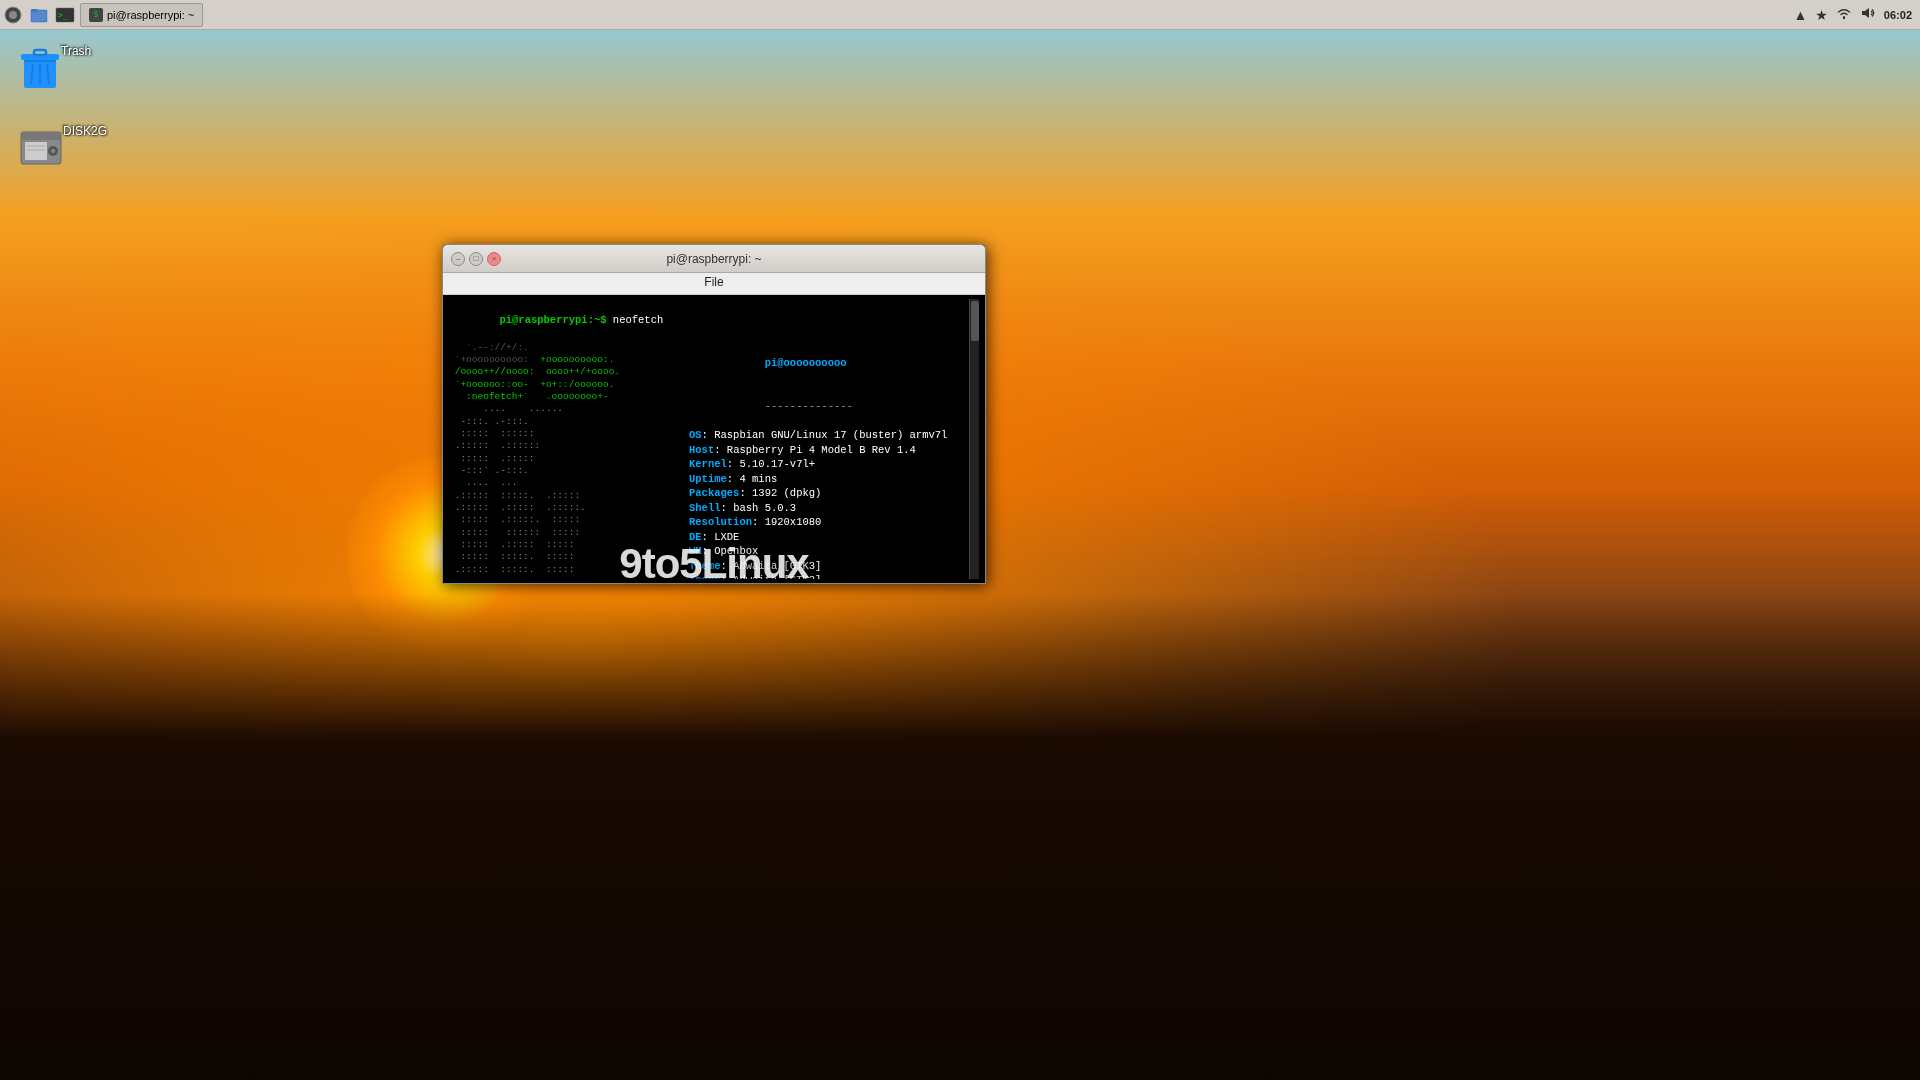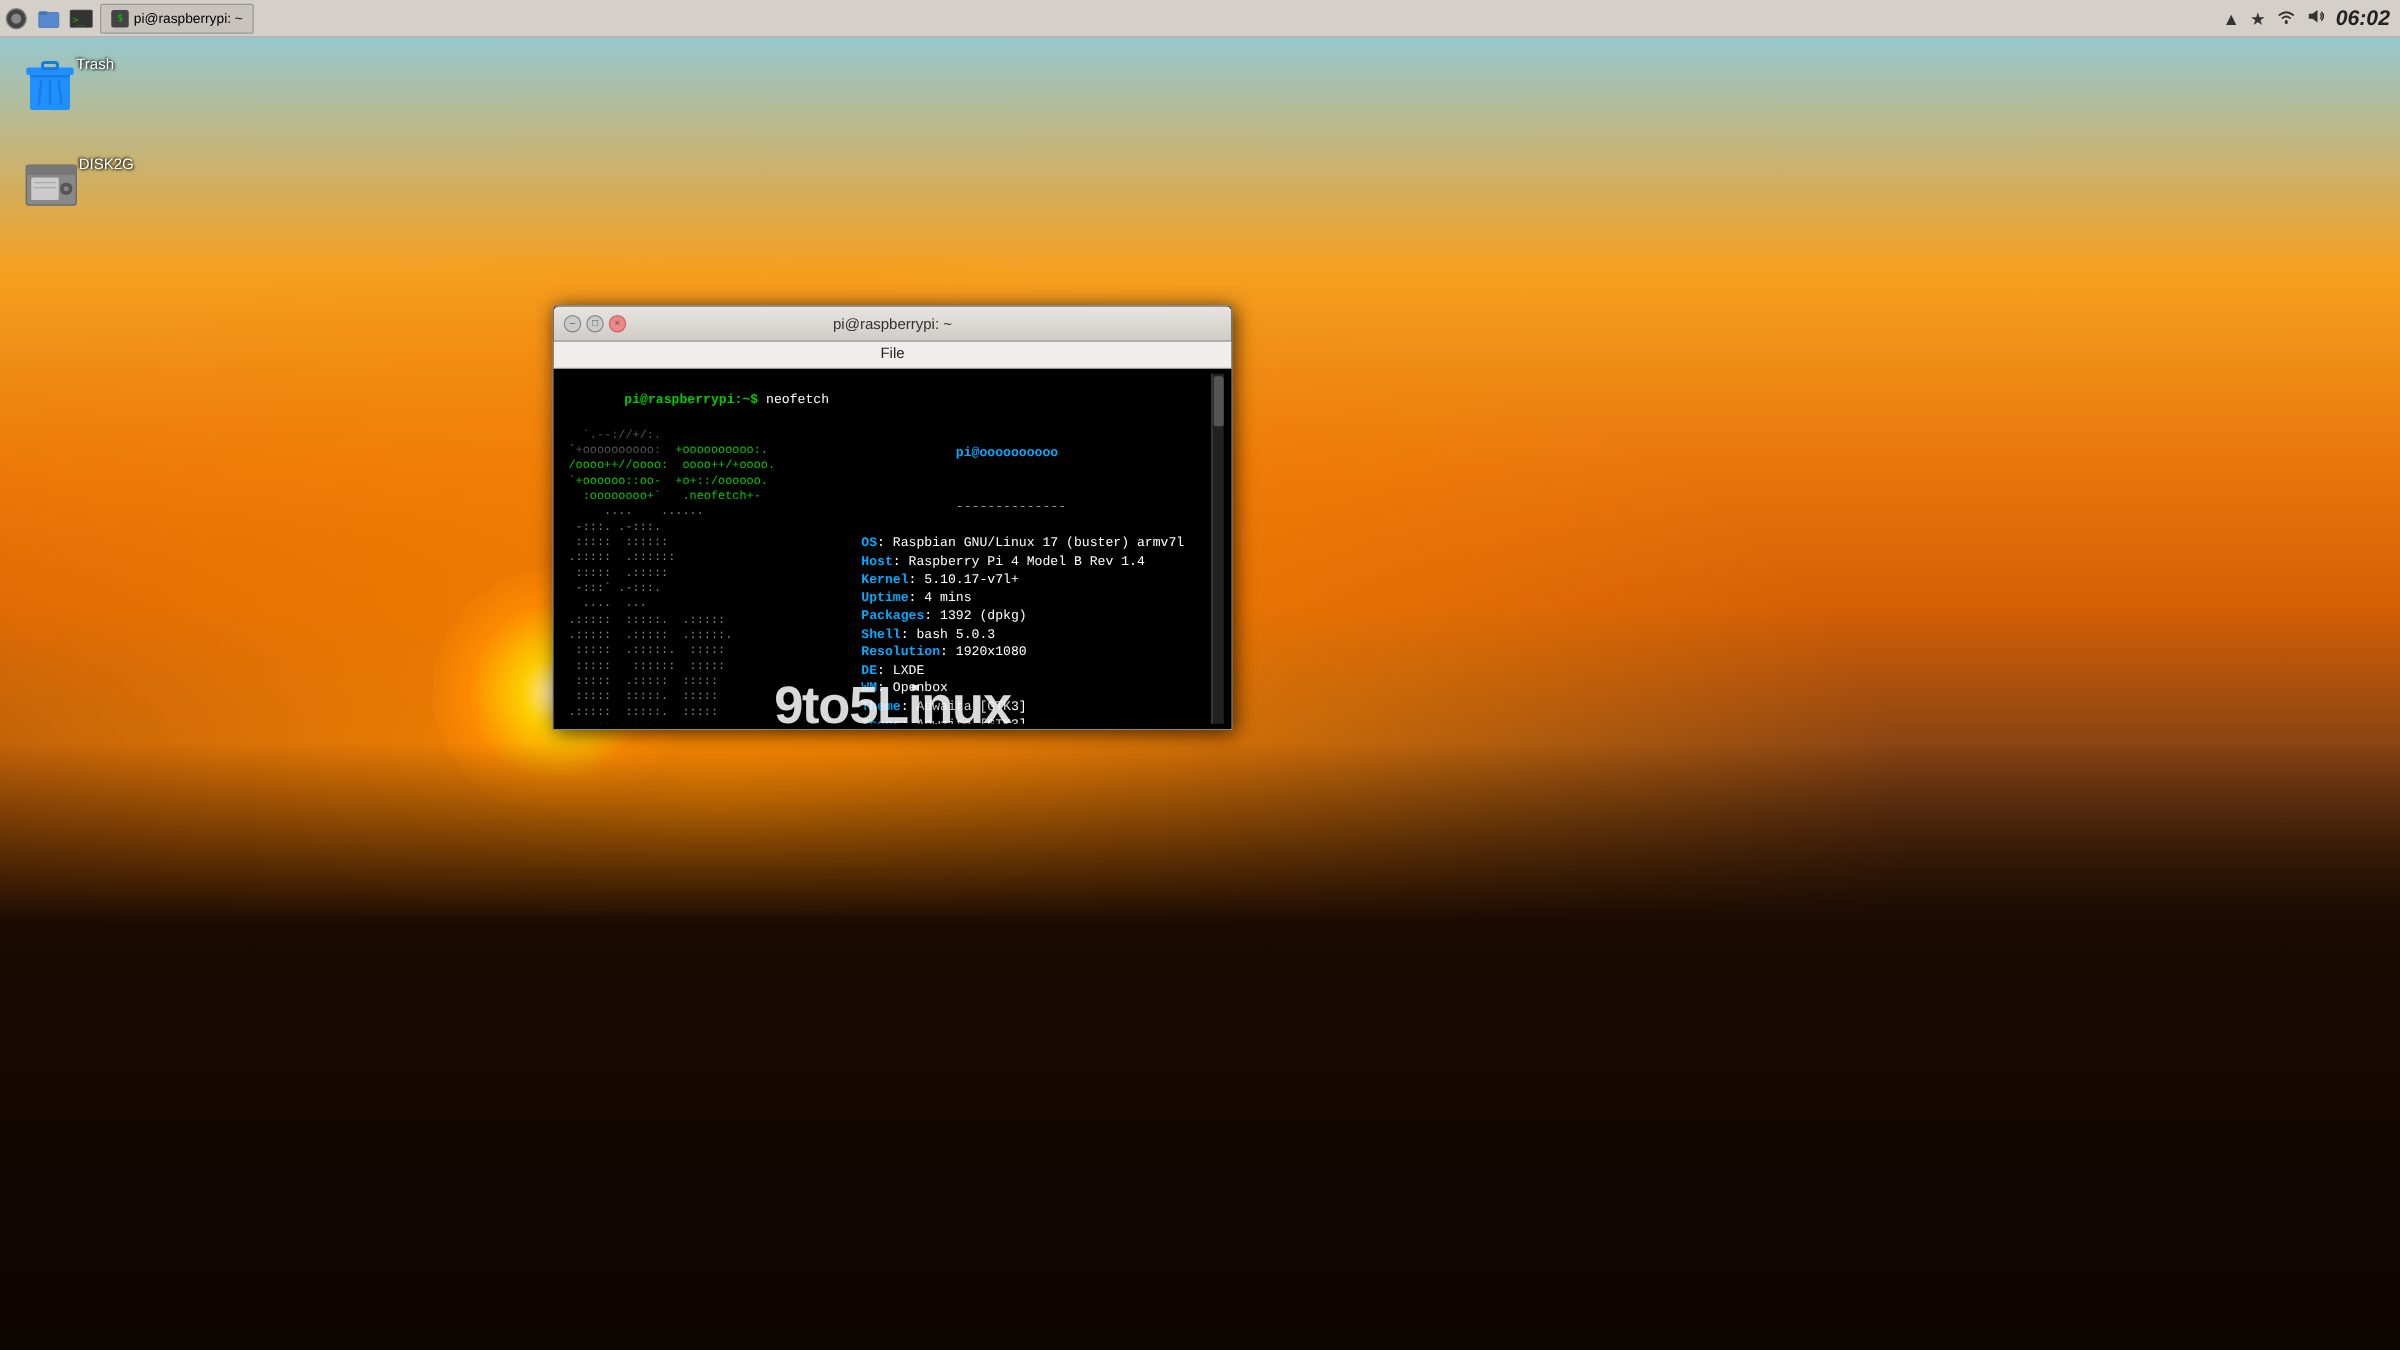--- a/index.html
+++ b/index.html
@@ -110,24 +110,23 @@
       gap: 8px;
     }
 
     .taskbar-icon {
       font-size: 14px;
       color: #333;
       cursor: pointer;
     }
 
     .taskbar-time {
-      font-size: 17px;
+      font-size: 11px;
       color: #222;
       font-weight: bold;
-      font-style: italic;
     }
 
     
     .desktop-icon {
       position: absolute;
       width: 80px;
       display: flex;
       flex-direction: row;
       align-items: flex-start;
       cursor: pointer;
@@ -431,21 +430,21 @@
         <span class="c-green c-bold">pi@raspberrypi:~$</span><span class="c-white"> neofetch</span>
       </div>
 
       <div id="neofetch-output">
 
         <div id="neofetch-art">
           <div class="term-line c-green" style="font-size:9.5px; line-height:1.3;">   <span style="color:#555">`.--://+/:.</span></div>
           <div class="term-line c-green" style="font-size:9.5px; line-height:1.3;"> `<span style="color:#555">+oooooooooo:</span>  <span>+oooooooooo:</span>.</div>
           <div class="term-line c-green" style="font-size:9.5px; line-height:1.3;"> <span>/oooo++//oooo:  oooo++/+oooo.</span></div>
           <div class="term-line c-green" style="font-size:9.5px; line-height:1.3;"> `<span>+oooooo::oo-  +o+::/oooooo.</span></div>
-          <div class="term-line c-green" style="font-size:9.5px; line-height:1.3;">   <span>:oooooooo+`   .neofetch+-</span></div>
+          <div class="term-line c-green" style="font-size:9.5px; line-height:1.3;">   <span>:neofetch+`   .oooooooo+-</span></div>
           <div class="term-line c-dim" style="font-size:9.5px; line-height:1.3;">      <span>....    ......</span>   </div>
           <div class="term-line c-dim" style="font-size:9.5px; line-height:1.3;">  <span>-:::. .-:::.</span> </div>
           <div class="term-line c-dim" style="font-size:9.5px; line-height:1.3;">  <span>:::::  :::::</span>:</div>
           <div class="term-line c-dim" style="font-size:9.5px; line-height:1.3;"> .<span>:::::  .:::::</span>:</div>
           <div class="term-line c-dim" style="font-size:9.5px; line-height:1.3;">  <span>:::::  .:::::</span> </div>
           <div class="term-line c-dim" style="font-size:9.5px; line-height:1.3;">  <span>-:::` .-:::.</span> </div>
           <div class="term-line c-dim" style="font-size:9.5px; line-height:1.3;">   <span>....  ...</span>   </div>
           <div class="term-line c-dim" style="font-size:9.5px; line-height:1.3;"> <span>.:::::  :::::.  .:::::</span></div>
           <div class="term-line c-dim" style="font-size:9.5px; line-height:1.3;"> <span>.:::::  .:::::  .:::::.</span></div>
           <div class="term-line c-dim" style="font-size:9.5px; line-height:1.3;">  <span>:::::  .:::::.  :::::</span></div>

